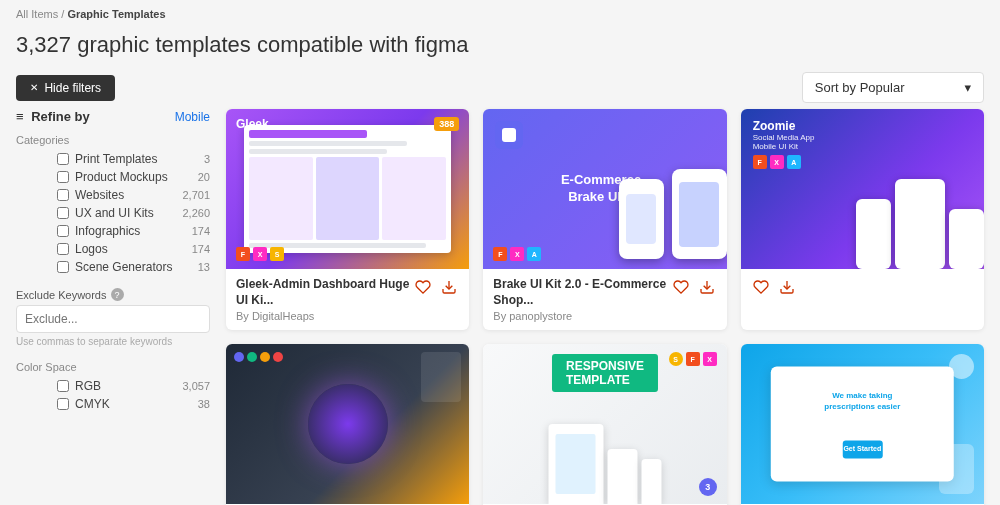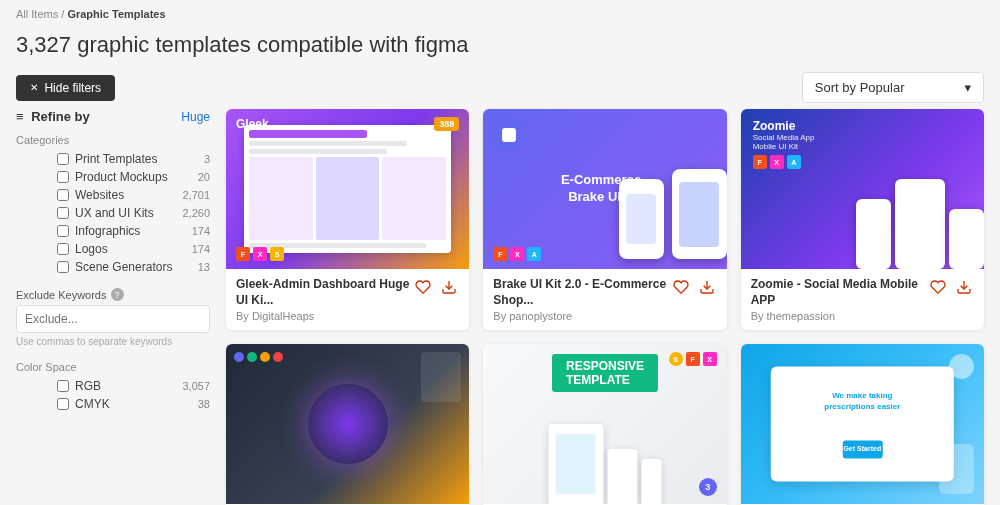--- a/index.html
+++ b/index.html
@@ -97,21 +97,21 @@
   </div>
 </div>
 
 <div class="main-layout">
   <div class="sidebar">
     <div class="refine-header">
       <span>
         <span style="margin-right:4px;">≡</span>
         <span>Refine by</span>
       </span>
-      <a class="clear-link">Huge</a>
+      <a class="clear-link">Mobile</a>
     </div>
 
     <div class="filter-section-label">Categories</div>
 
     <div id="filter-list">
         <div class="filter-item">
     <label>
       <input type="checkbox" style="">
       <span>Print Templates</span>
     </label>
@@ -298,24 +298,20 @@
           </div>
         </div>
         <div style="position:absolute;right:0;bottom:0;display:flex;align-items:flex-end;gap:4px;">
           <div style="width:35px;height:70px;background:#fff;border-radius:6px;box-shadow:0 2px 8px rgba(0,0,0,0.3);"></div>
           <div style="width:50px;height:90px;background:#fff;border-radius:6px;box-shadow:0 2px 8px rgba(0,0,0,0.3);"></div>
           <div style="width:35px;height:60px;background:#fff;border-radius:6px;box-shadow:0 2px 8px rgba(0,0,0,0.3);"></div>
         </div>
       </div>
     </div>
     <div class="product-info">
-      <div class="product-meta">
-        <div class="product-title">Zoomie - Social Media Mobile APP</div>
-        <div class="product-author">By themepassion</div>
-      </div>
       <div class="product-actions">
         <button class="action-btn heart" title="Add to favorites">
           <svg width="16" height="16" viewBox="0 0 24 24" fill="none" stroke="#cc3300" stroke-width="2">
                   <path d="M20.84 4.61a5.5 5.5 0 0 0-7.78 0L12 5.67l-1.06-1.06a5.5 5.5 0 0 0-7.78 7.78l1.06 1.06L12 21.23l7.78-7.78 1.06-1.06a5.5 5.5 0 0 0 0-7.78z"></path>
                 </svg>
         </button>
         <button class="action-btn download" title="Download">
           <svg width="16" height="16" viewBox="0 0 24 24" fill="none" stroke="#cc3300" stroke-width="2">
                   <path d="M21 15v4a2 2 0 0 1-2 2H5a2 2 0 0 1-2-2v-4"></path>
                   <polyline points="7 10 12 15 17 10"></polyline>

